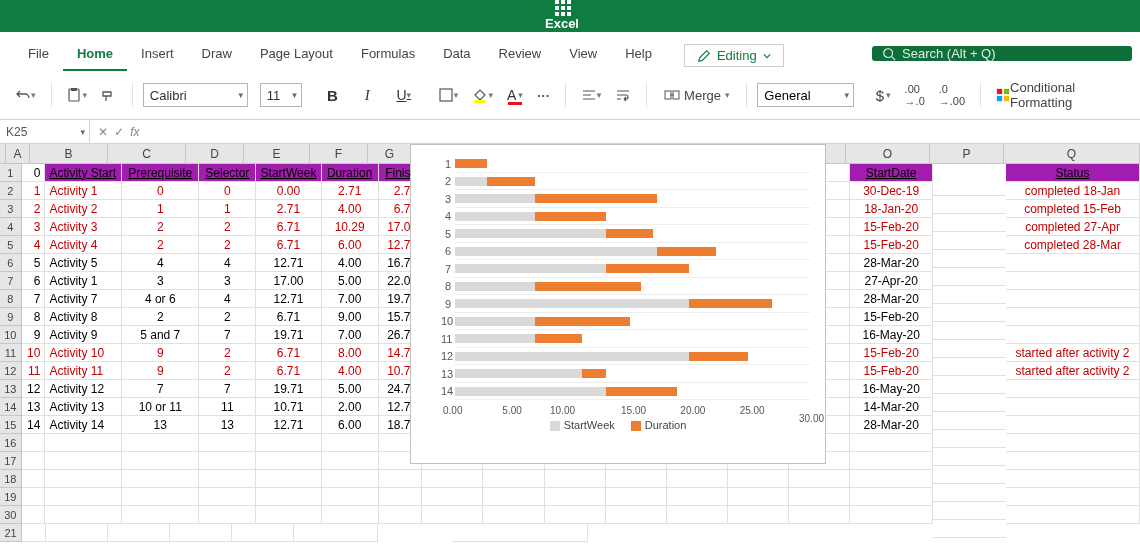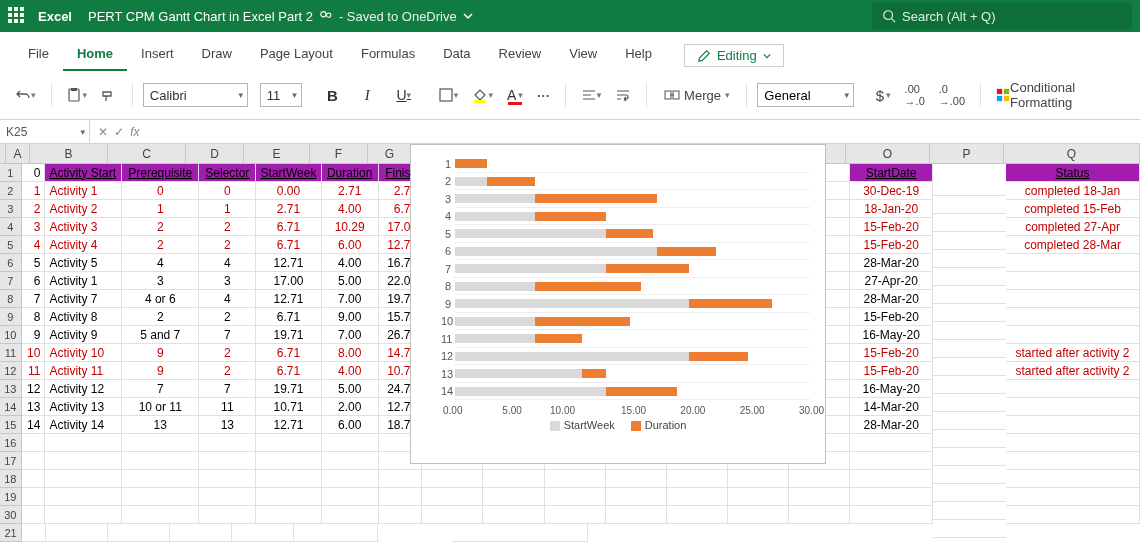--- a/index.html
+++ b/index.html
@@ -13,20 +13,21 @@
     overflow: hidden;
   }
   
   .titlebar {
     display: flex;
     align-items: center;
     background: #107c41;
     color: #fff;
     height: 32px;
     padding: 0 8px;
+    flex-direction: column;
   }
   .waffle {
     width: 18px; height: 18px;
     display: grid;
     grid-template-columns: repeat(3, 4px);
     grid-template-rows: repeat(3, 4px);
     gap: 2px;
     margin-right: 12px;
   }
   .waffle span { background: #fff; }
@@ -929,20 +930,20 @@
           </div>
         </div>
     </div>
     <div class="x-axis" id="chart-xaxis" style="margin-left:42px; margin-right:15px; position:relative; height:14px;">
         <div class="x-tick" style="left: -10px;">0.00</div>
         <div class="x-tick" style="left: 49.3333px;">5.00</div>
         <div class="x-tick" style="left: 97px;">10.00</div>
         <div class="x-tick" style="left: 168px;">15.00</div>
         <div class="x-tick" style="left: 227.333px;">20.00</div>
         <div class="x-tick" style="left: 286.667px;">25.00</div>
-        <div class="x-tick" style="left: 346px;">30.00</div>
+        <div class="x-tick" style="left: 346px; margin-top: 8px;">30.00</div>
       </div>
     <div class="legend">
       <span><span class="lg-sw" style="background:#d9d9d9;"></span><span>StartWeek</span></span>
       <span><span class="lg-sw" style="background:#ed7d31;"></span><span>Duration</span></span>
     </div>
   </div>
 </div>
 
 </body></html>

